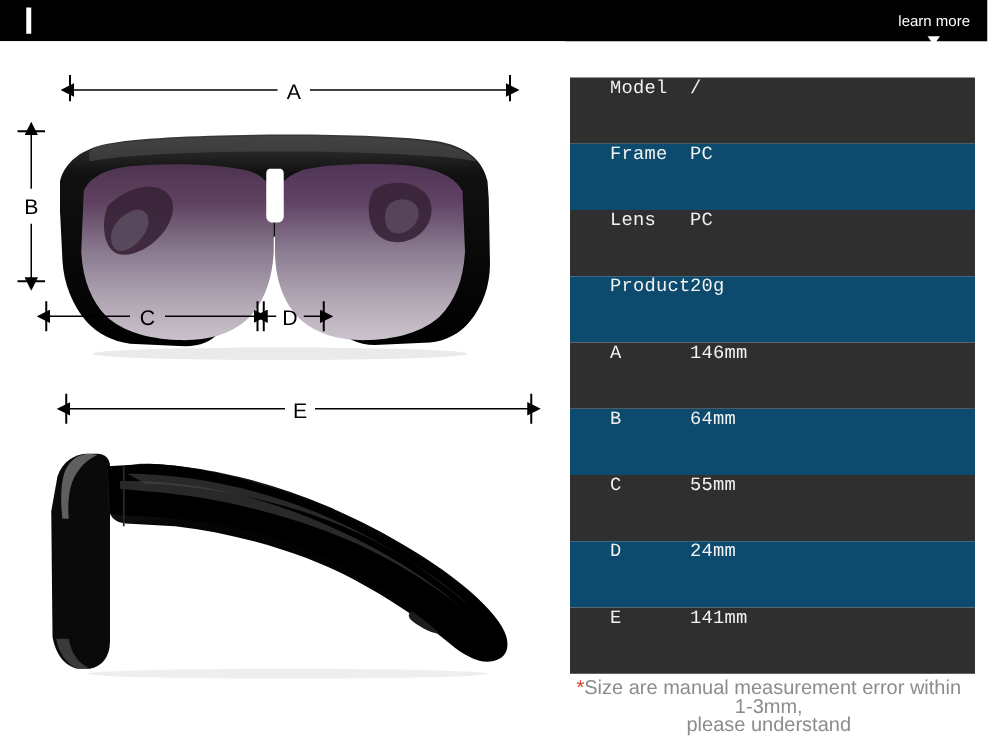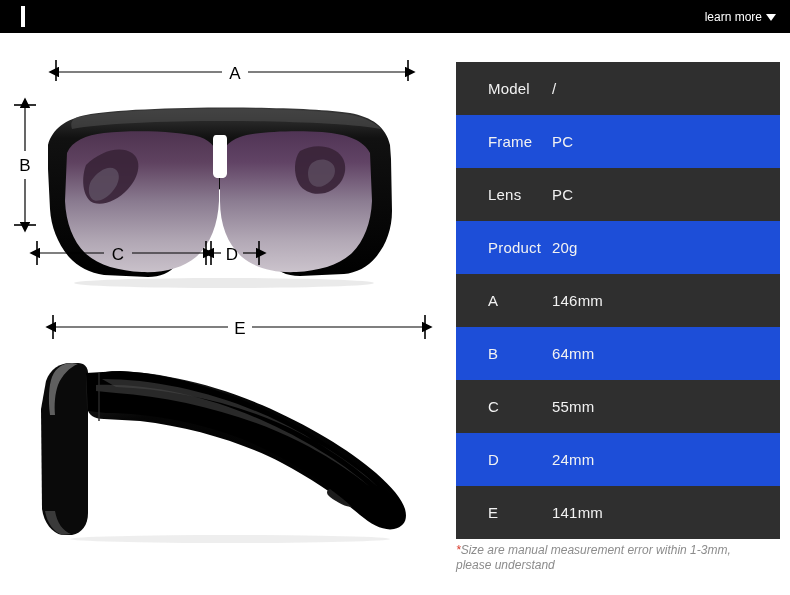--- a/index.html
+++ b/index.html
@@ -43,20 +43,21 @@
     position: absolute;
     right: 14px; top: 9px;
     color: #ffffff;
     font-size: 12px;
     line-height: 16px;
     white-space: nowrap;
     display: flex;
     align-items: center;
     gap: 4px;
     cursor: pointer;
+    flex-direction: column;
   }
   .caret-down {
     width: 0; height: 0;
     border-left: 5px solid transparent;
     border-right: 5px solid transparent;
     border-top: 7px solid #ffffff;
     display: inline-block;
   }
 
   
@@ -74,25 +75,26 @@
 
   
   .spec-panel {
     position: absolute;
     left: 456px; top: 62px;
     width: 324px;
   }
   .spec-row {
     height: 53px;
     display: flex;
-    align-items: center;
+    align-items: flex-start;
     box-sizing: border-box;
+    font-family: Liberation Mono, monospace;
   }
   .spec-row.odd  { background: #2f2f2f; }
-  .spec-row.even { background: #1d4ed8; }
+  .spec-row.even { background: #0c4a6e; }
   .spec-label {
     width: 96px;
     padding-left: 32px;
     box-sizing: border-box;
     color: #f2f2f2;
     font-size: 15px;
     letter-spacing: 0.2px;
     white-space: nowrap;
   }
   .spec-value {
@@ -100,27 +102,26 @@
     font-size: 15px;
     letter-spacing: 0.2px;
     white-space: nowrap;
   }
 
   .spec-note {
     position: absolute;
     left: 456px;
     top: 543px;
     width: 324px;
-    text-align: left;
+    text-align: center;
     color: #8c8c8c;
-    font-size: 12px;
+    font-size: 16px;
     line-height: 15px;
     padding-right: 6px;
     box-sizing: border-box;
-    font-style: italic;
   }
   .spec-note .asterisk { color: #d93a2b; }
   .note-line { display: block; }
 </style>
 </head>
 <body>
 
 <div class="header">
   <div class="header-accent"></div>
   <div class="header-learn">

